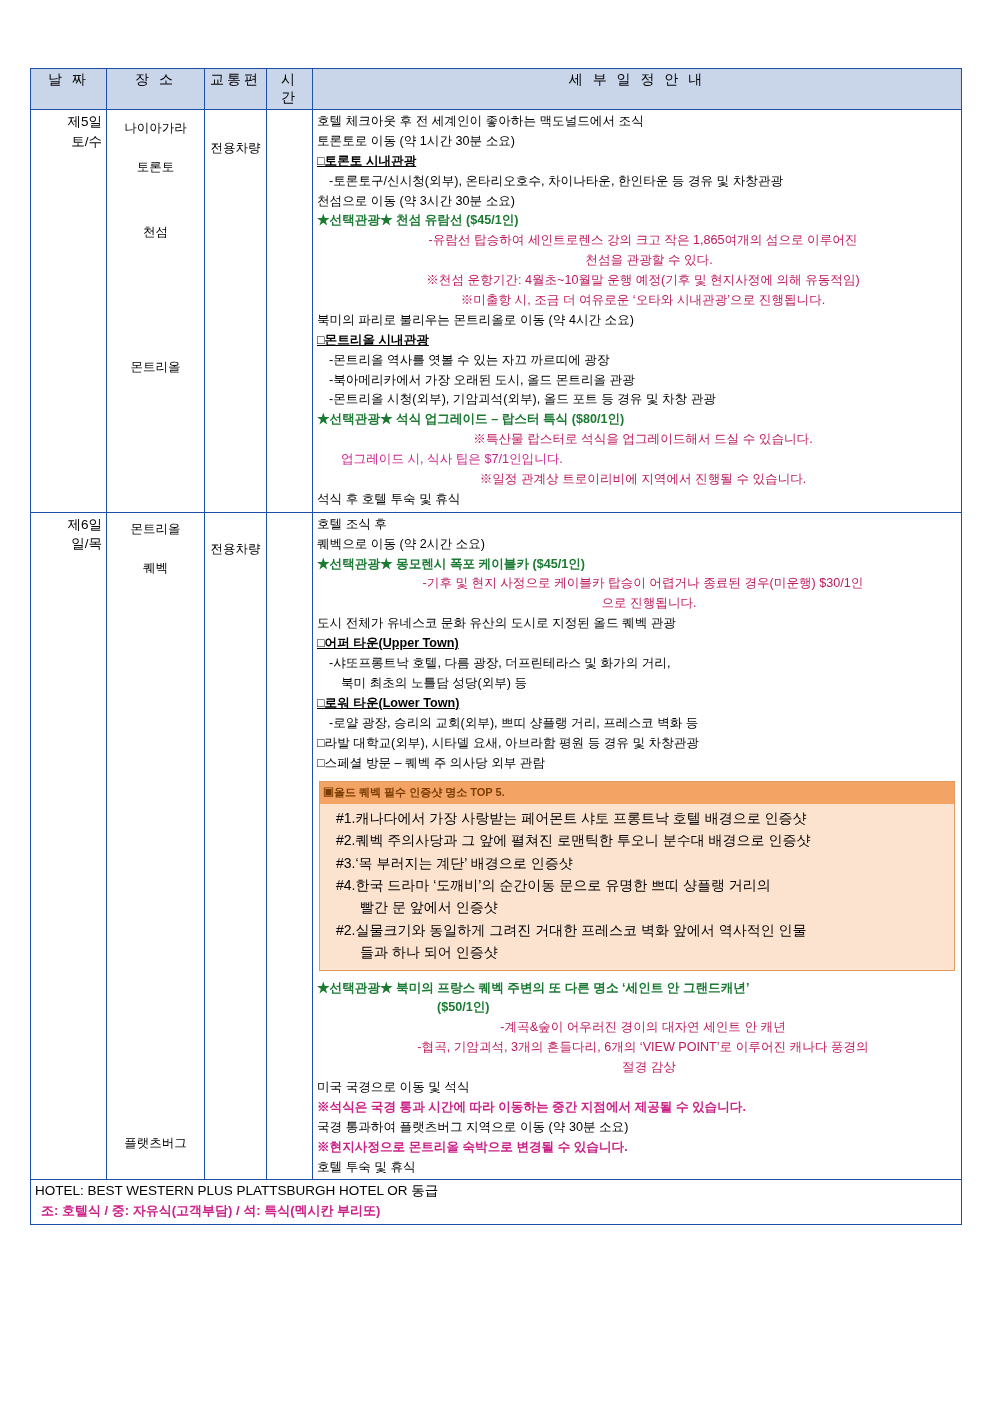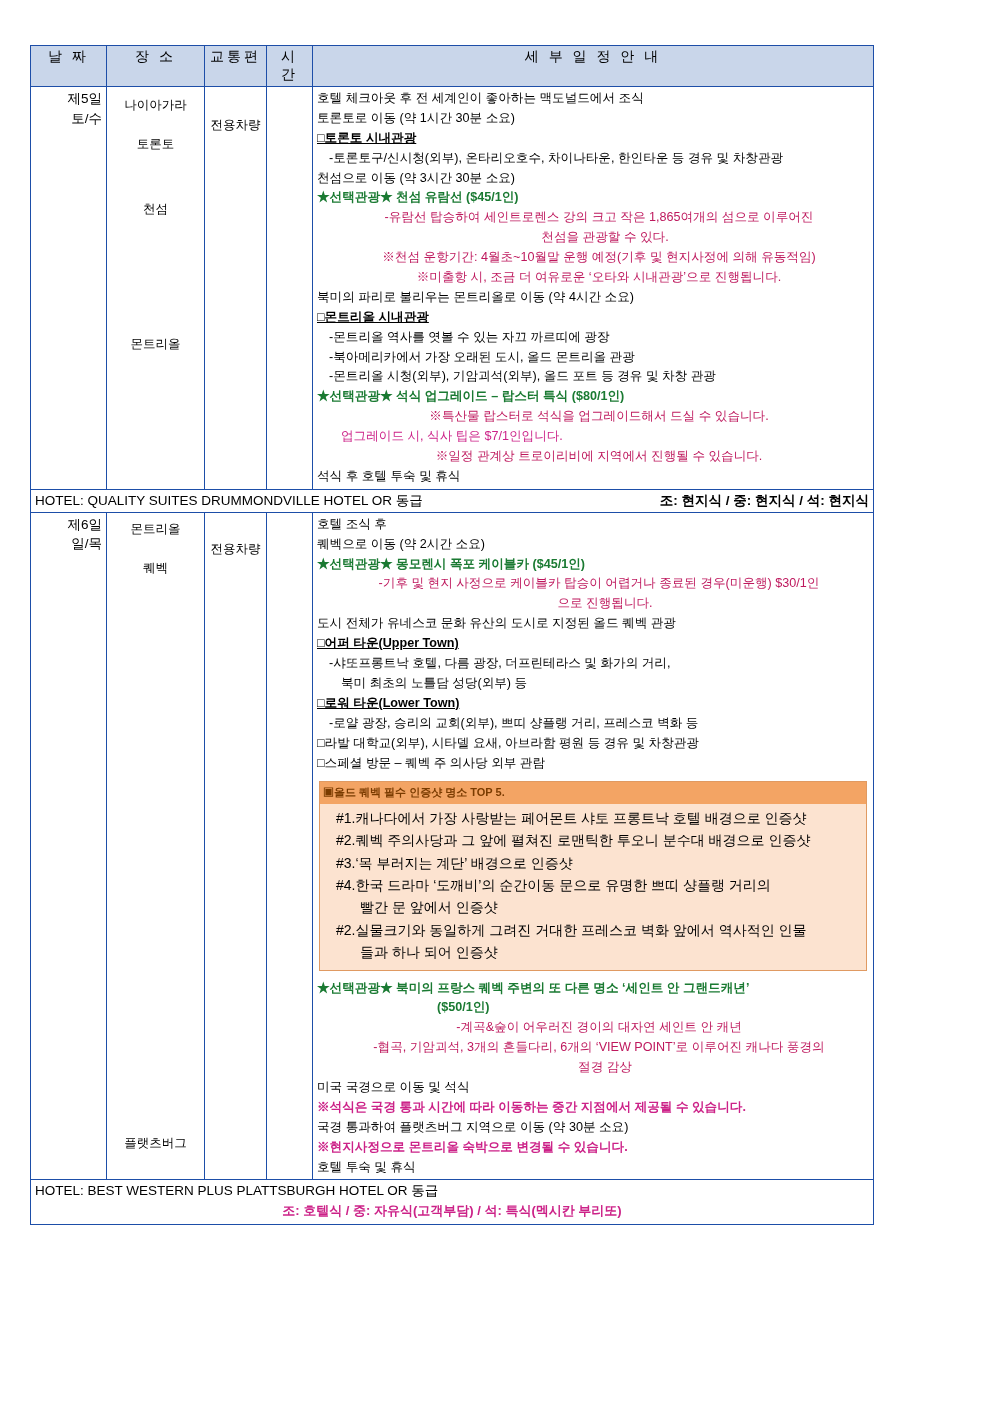--- a/index.html
+++ b/index.html
@@ -16,22 +16,23 @@
   }
   .page {
     position: relative;
     width: 992px;
     height: 1403px;
     box-sizing: border-box;
     padding: 45px 30px 0 30px;
   }
   table.itin {
     border-collapse: collapse;
-    width: 844px;
+    width: 932px;
     table-layout: fixed;
+    margin-top: 23px;
   }
   table.itin td, table.itin th {
     border: 1px solid #1d4ea8;
     vertical-align: top;
     padding: 2px 4px;
   }
   thead th {
     background: #c9d6ea;
     text-align: center;
     font-weight: normal;
@@ -117,21 +118,21 @@
     padding-left: 10px;
     color: #000;
   }
   .footnote {
     text-align: center;
     font-size: 13.5px;
     margin-top: 30px;
     letter-spacing: 0.4px;
   }
   .meals-line {
-    text-align: center;
+    text-align: left;
     font-size: 13px;
     padding: 2px 6px;
   }
 </style>
 </head>
 <body>
 
 <div class="page">
 
   <table class="itin">
@@ -191,26 +192,20 @@
           <div class="ln indent1">-몬트리올 역사를 엿볼 수 있는 자끄 까르띠에 광장</div>
           <div class="ln indent1">-북아메리카에서 가장 오래된 도시, 올드 몬트리올 관광</div>
           <div class="ln indent1">-몬트리올 시청(외부), 기암괴석(외부), 올드 포트 등 경유 및 차창 관광</div>
           <div class="ln green-b">★선택관광★ 석식 업그레이드 – 랍스터 특식 ($80/1인)</div>
           <div class="ln green indent1">※특산물 랍스터로 석식을 업그레이드해서 드실 수 있습니다.</div>
           <div class="ln magenta indent2">업그레이드 시, 식사 팁은 $7/1인입니다.</div>
           <div class="ln green indent1">※일정 관계상 트로이리비에 지역에서 진행될 수 있습니다.</div>
           <div class="ln">석식 후 호텔 투숙 및 휴식</div>
         </td>
       </tr>
-      <tr class="hotelrow">
-        <td colspan="5">
-          <span class="left">HOTEL: QUALITY SUITES DRUMMONDVILLE HOTEL OR 동급</span>
-          <span class="right meals-bold">조: 현지식 / 중: 현지식 / 석: 현지식</span>
-        </td>
-      </tr>
 
       <tr>
         <td class="daycell">
           <span>제6일</span><br>
           <span>일/목</span>
         </td>
         <td class="placecell">
           <div style="height:6px"></div>
           <span class="p">몬트리올</span>
           <div style="height:22px"></div>

